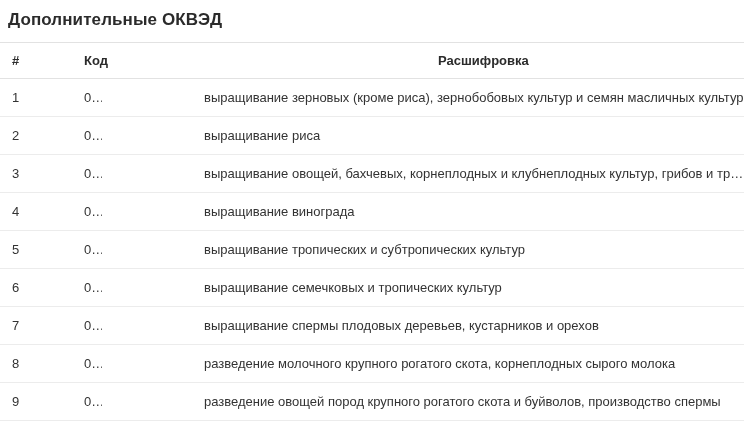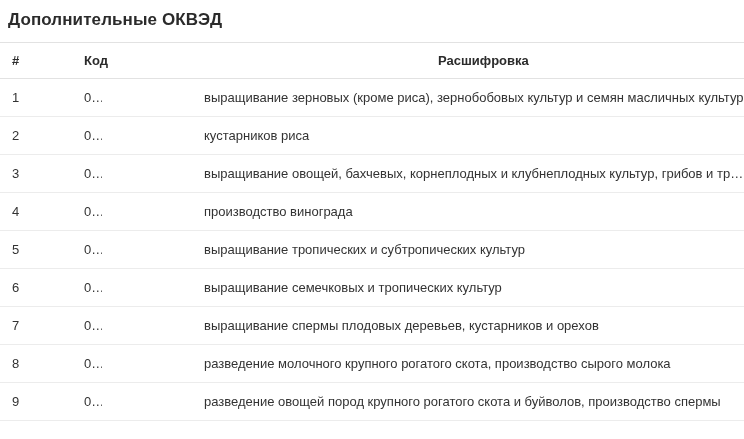--- a/index.html
+++ b/index.html
@@ -110,51 +110,51 @@
     </thead>
     <tbody>
       <tr>
         <td class="col-num">1</td>
         <td class="col-code">01.11</td>
         <td class="col-desc">выращивание зерновых (кроме риса), зернобобовых культур и семян масличных культур</td>
       </tr>
       <tr>
         <td class="col-num">2</td>
         <td class="col-code">01.12</td>
-        <td class="col-desc">кустарников риса</td>
+        <td class="col-desc">выращивание риса</td>
       </tr>
       <tr>
         <td class="col-num">3</td>
         <td class="col-code">01.13</td>
         <td class="col-desc">выращивание овощей, бахчевых, корнеплодных и клубнеплодных культур, грибов и трюфелей</td>
       </tr>
       <tr>
         <td class="col-num">4</td>
         <td class="col-code">01.21</td>
-        <td class="col-desc">производство винограда</td>
+        <td class="col-desc">выращивание винограда</td>
       </tr>
       <tr>
         <td class="col-num">5</td>
         <td class="col-code">01.22</td>
         <td class="col-desc">выращивание тропических и субтропических культур</td>
       </tr>
       <tr>
         <td class="col-num">6</td>
         <td class="col-code">01.24</td>
         <td class="col-desc">выращивание семечковых и тропических культур</td>
       </tr>
       <tr>
         <td class="col-num">7</td>
         <td class="col-code">01.25</td>
         <td class="col-desc">выращивание спермы плодовых деревьев, кустарников и орехов</td>
       </tr>
       <tr>
         <td class="col-num">8</td>
         <td class="col-code">01.41</td>
-        <td class="col-desc">разведение молочного крупного рогатого скота, производство сырого молока</td>
+        <td class="col-desc">разведение молочного крупного рогатого скота, корнеплодных сырого молока</td>
       </tr>
       <tr>
         <td class="col-num">9</td>
         <td class="col-code">01.42</td>
         <td class="col-desc">разведение овощей пород крупного рогатого скота и буйволов, производство спермы</td>
       </tr>
     </tbody>
   </table>
 </div>
 

